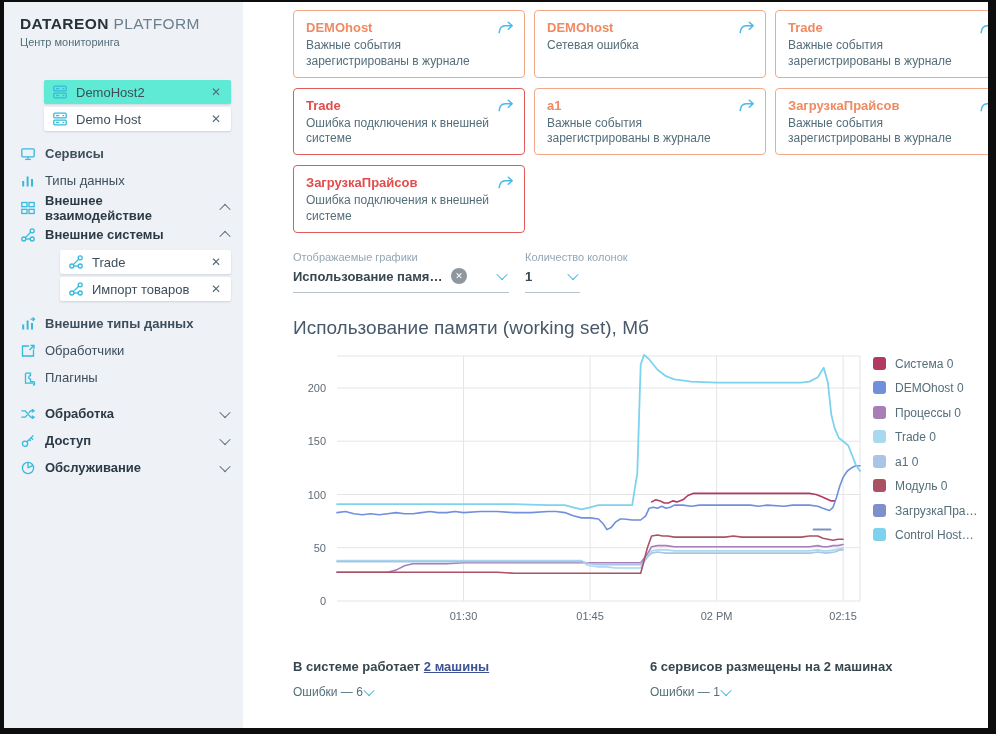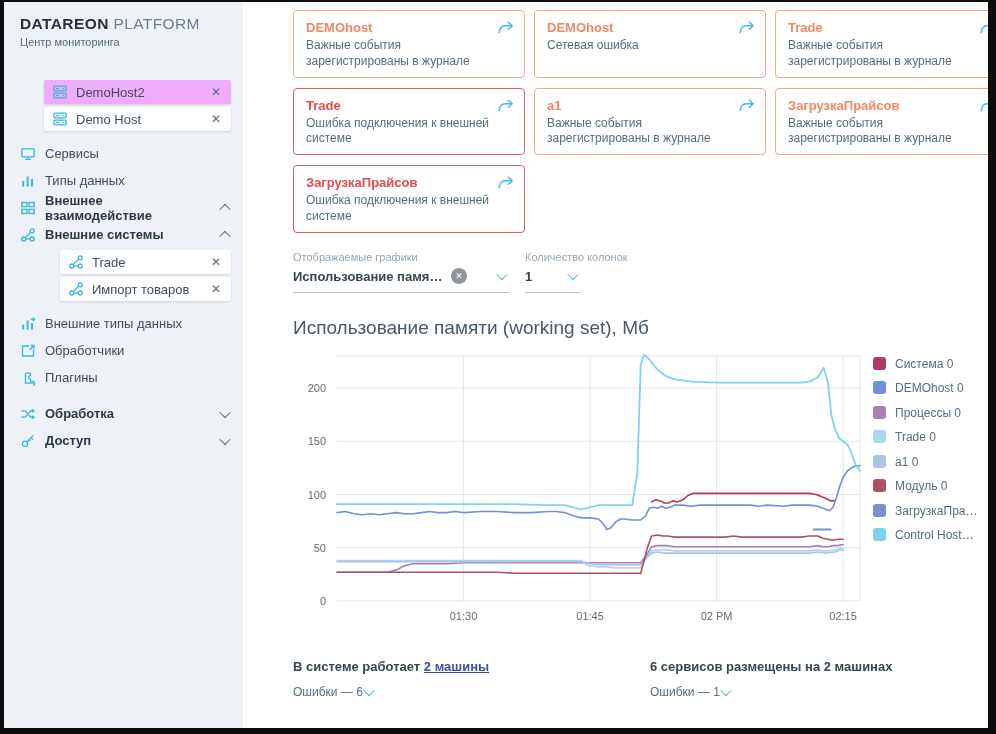--- a/index.html
+++ b/index.html
@@ -15,31 +15,31 @@
   .brand-sub{padding:3px 16px 0;font-size:11px;color:#546e7a;}
   .nav{margin-top:32px;}
   .nav-row{display:flex;align-items:center;height:27px;padding:0 14px 0 16px;gap:9px;
            font-size:13px;color:#3d4f5c;cursor:pointer;}
   .nav-row.lvl1{}
   .nav-row.bold{font-weight:bold;color:#2b3a45;}
   .nav-chip{display:flex;align-items:center;height:24px;margin:2px 12px 3px 40px;padding:0 8px 0 8px;
             gap:8px;font-size:13px;color:#3d4f5c;background:#fff;border-radius:2px;
             box-shadow:0 1px 2px rgba(60,80,100,.18);cursor:pointer;}
   .nav-chip.lvl2{margin-left:56px;}
-  .nav-chip.selected{background:#f0abfc;}
+  .nav-chip.selected{background:#5eead4;}
   .nav-chip .close{margin-left:auto;color:#546e7a;font-size:12px;line-height:1;padding:2px;}
   .spacer{flex:1;}
   .icn{width:16px;height:16px;flex-shrink:0;display:inline-block;}
   .icn svg{display:block;}
   .chev{display:inline-block;width:7px;height:7px;border-right:1.6px solid #5c6b75;
          border-bottom:1.6px solid #5c6b75;flex-shrink:0;}
   .chev.down{transform:rotate(45deg) translate(-1px,-1px);}
   .chev.up{transform:rotate(-135deg) translate(-1px,-1px);}
   .chev.cyan{border-color:#45b8dc;}
-  .gap8{margin-top:9px;}
+  .gap8{margin-top:9px;font-weight:bold;}
   
   .main{flex:1;display:flex;flex-direction:row;background:#fff;min-width:0;}
   .topbar{height:29px;border-bottom:1px solid #e9ecef;flex-shrink:0;}
   .content{padding:8px 53px 0 50px;flex:1;}
   
   .alerts{display:grid;grid-template-columns:repeat(3,1fr);column-gap:9px;row-gap:10px;}
   .card{position:relative;border-radius:4px;padding:7px 32px 7px 12px;min-height:54px;
         box-sizing:border-box;background:#fff;cursor:pointer;}
   .card.warning{border:1px solid #f2a98a;}
   .card.error{border:1px solid #e05b5b;}
@@ -269,20 +269,33 @@
             <svg width="16" height="16" viewBox="0 0 16 16">
               <g fill="none" stroke="#35b9dc" stroke-width="1.3">
                 <circle cx="5" cy="10.8" r="2.6"></circle>
                 <line x1="7" y1="8.8" x2="13.4" y2="2.4"></line>
                 <line x1="11" y1="4.8" x2="13" y2="6.8"></line>
                 <line x1="9.2" y1="6.6" x2="10.6" y2="8"></line>
               </g>
             </svg>
           </span>
           <span>Доступ</span>
+          <span class="spacer"></span>
+          <span class="chev down"></span>
+        </div>
+        <div class="nav-row bold">
+          <span class="icn">
+            <svg width="16" height="16" viewBox="0 0 16 16">
+              <g fill="none" stroke="#35b9dc" stroke-width="1.3">
+                <circle cx="8" cy="8" r="5.6"></circle>
+                <path d="M8 8 V2.4 M8 8 L12.8 5.4"></path>
+              </g>
+            </svg>
+          </span>
+          <span>Обслуживание</span>
           <span class="spacer"></span>
           <span class="chev down"></span>
         </div>
       </nav>
   </aside>
 
   <main class="main">
     <div class="topbar"></div>
     <div class="content">
 

